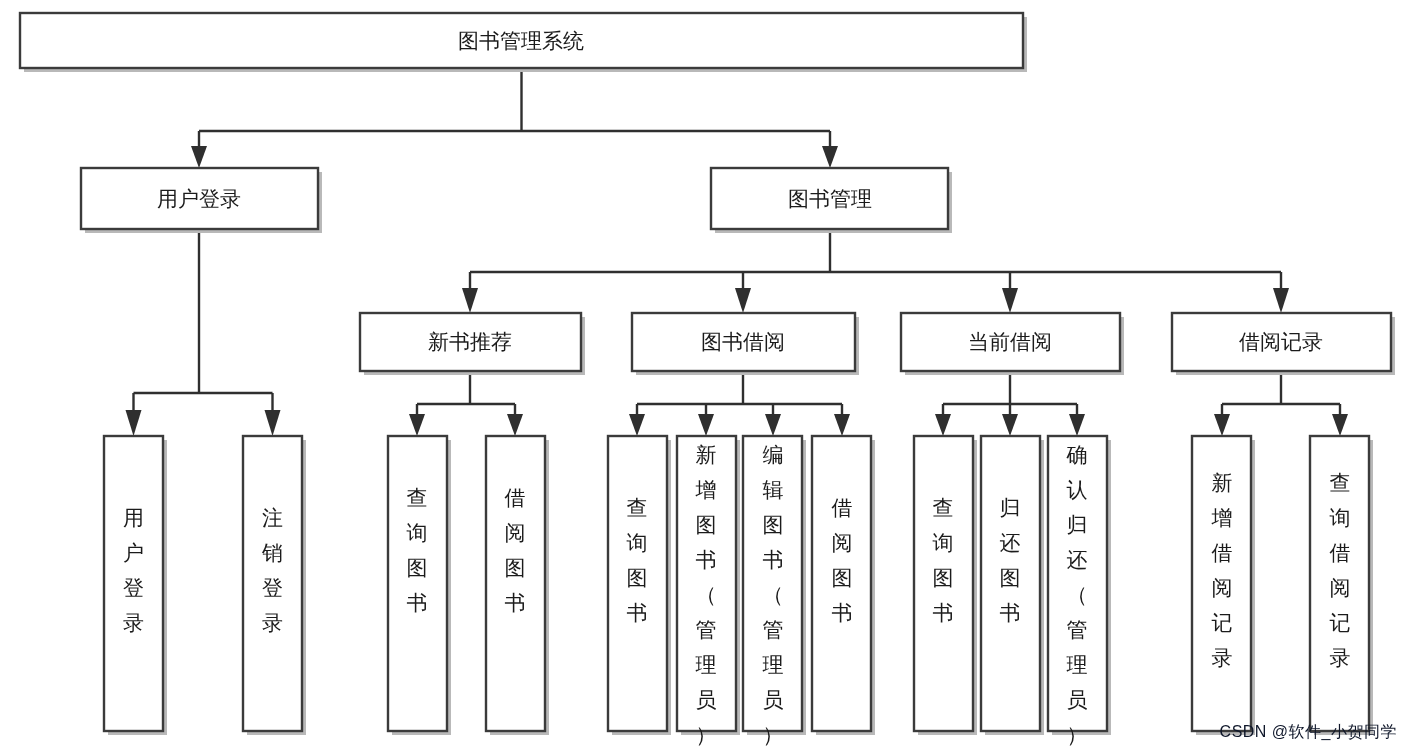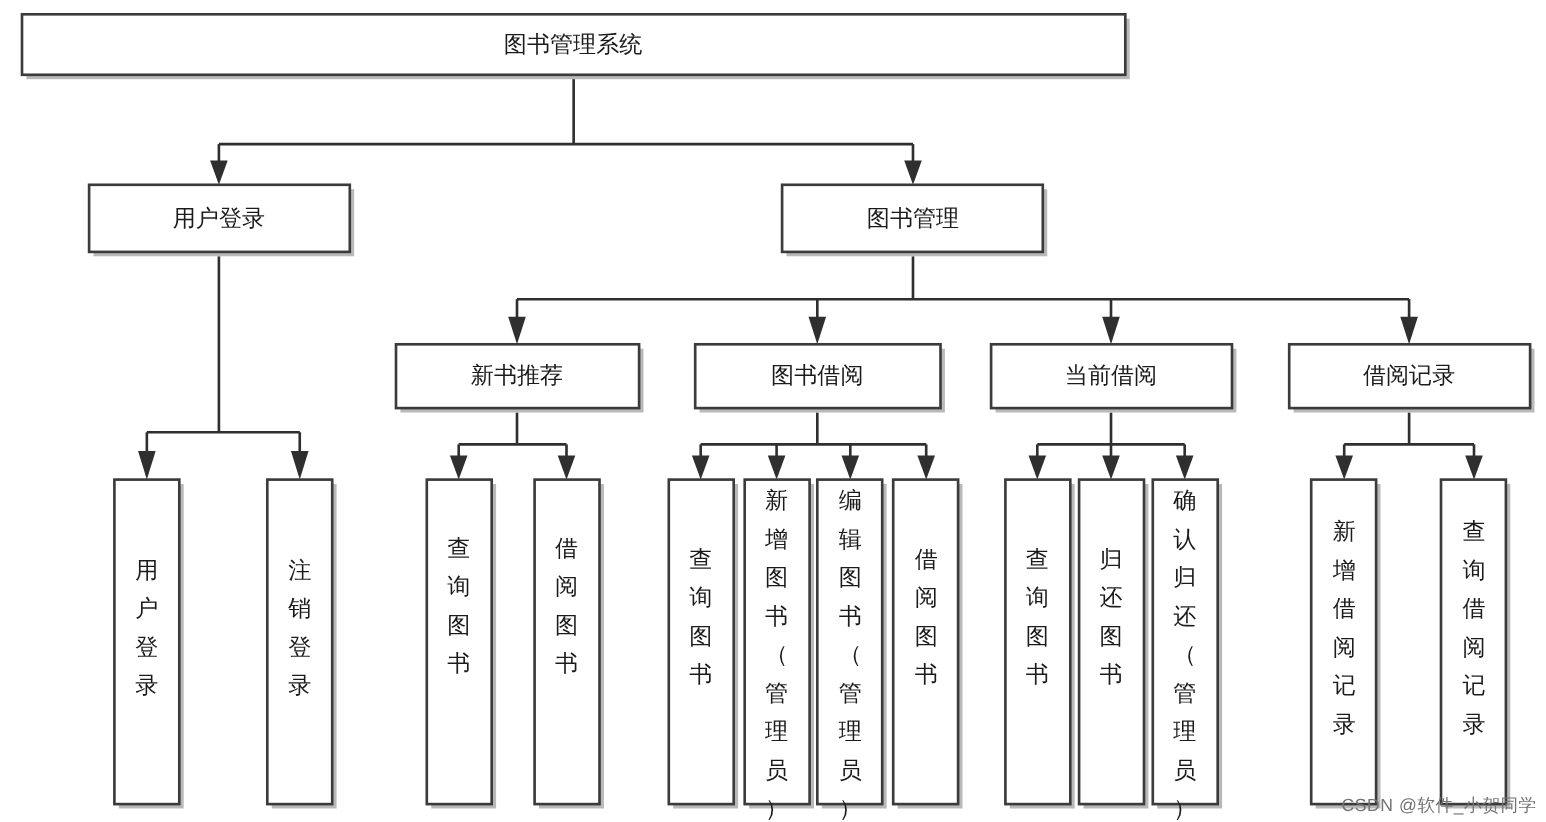--- a/index.html
+++ b/index.html
@@ -57,21 +57,21 @@
     font-size: 21px;
     fill: #1b1b1b;
     text-anchor: middle;
   }
   .watermark {
     position: absolute;
     right: 8px;
     bottom: 4px;
     font-family: "Liberation Sans", "DejaVu Sans", sans-serif;
     font-size: 16px;
-    color: #737373;
+    color: #0f172a;
     white-space: nowrap;
     letter-spacing: 0.5px;
     user-select: none;
   }
 </style>
 </head>
 <body>
 
 <div id="diagram-root">
   <svg id="flow-svg" viewBox="0 0 1405 747" xmlns="http://www.w3.org/2000/svg">

